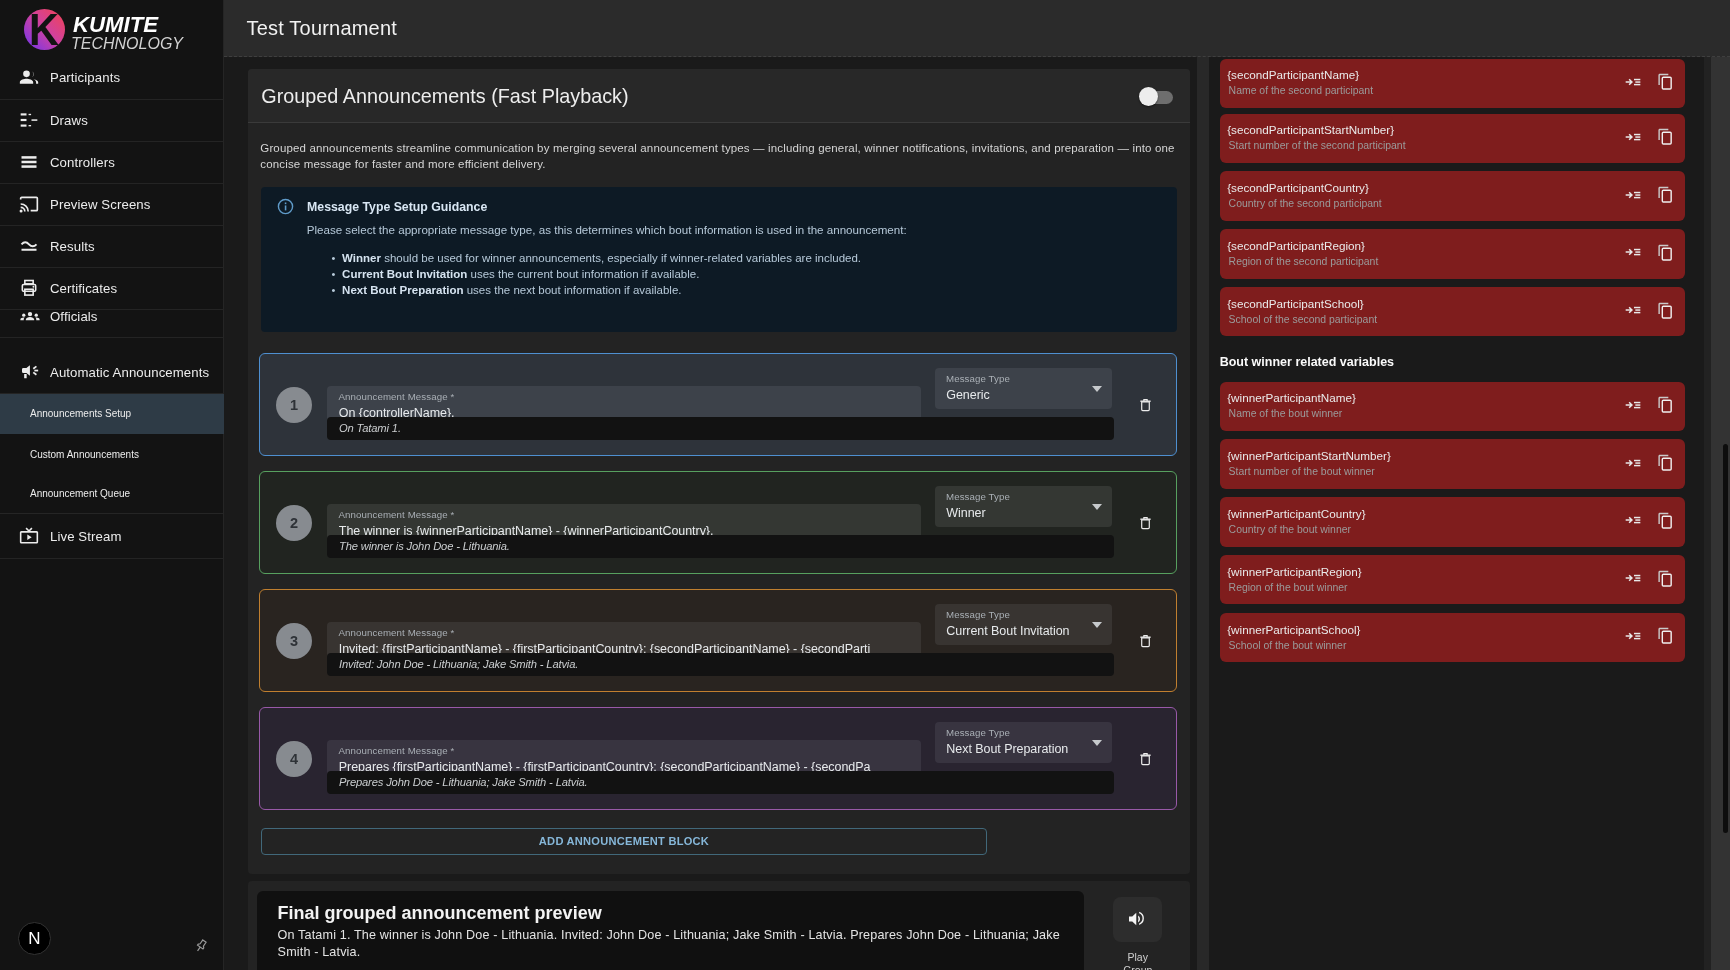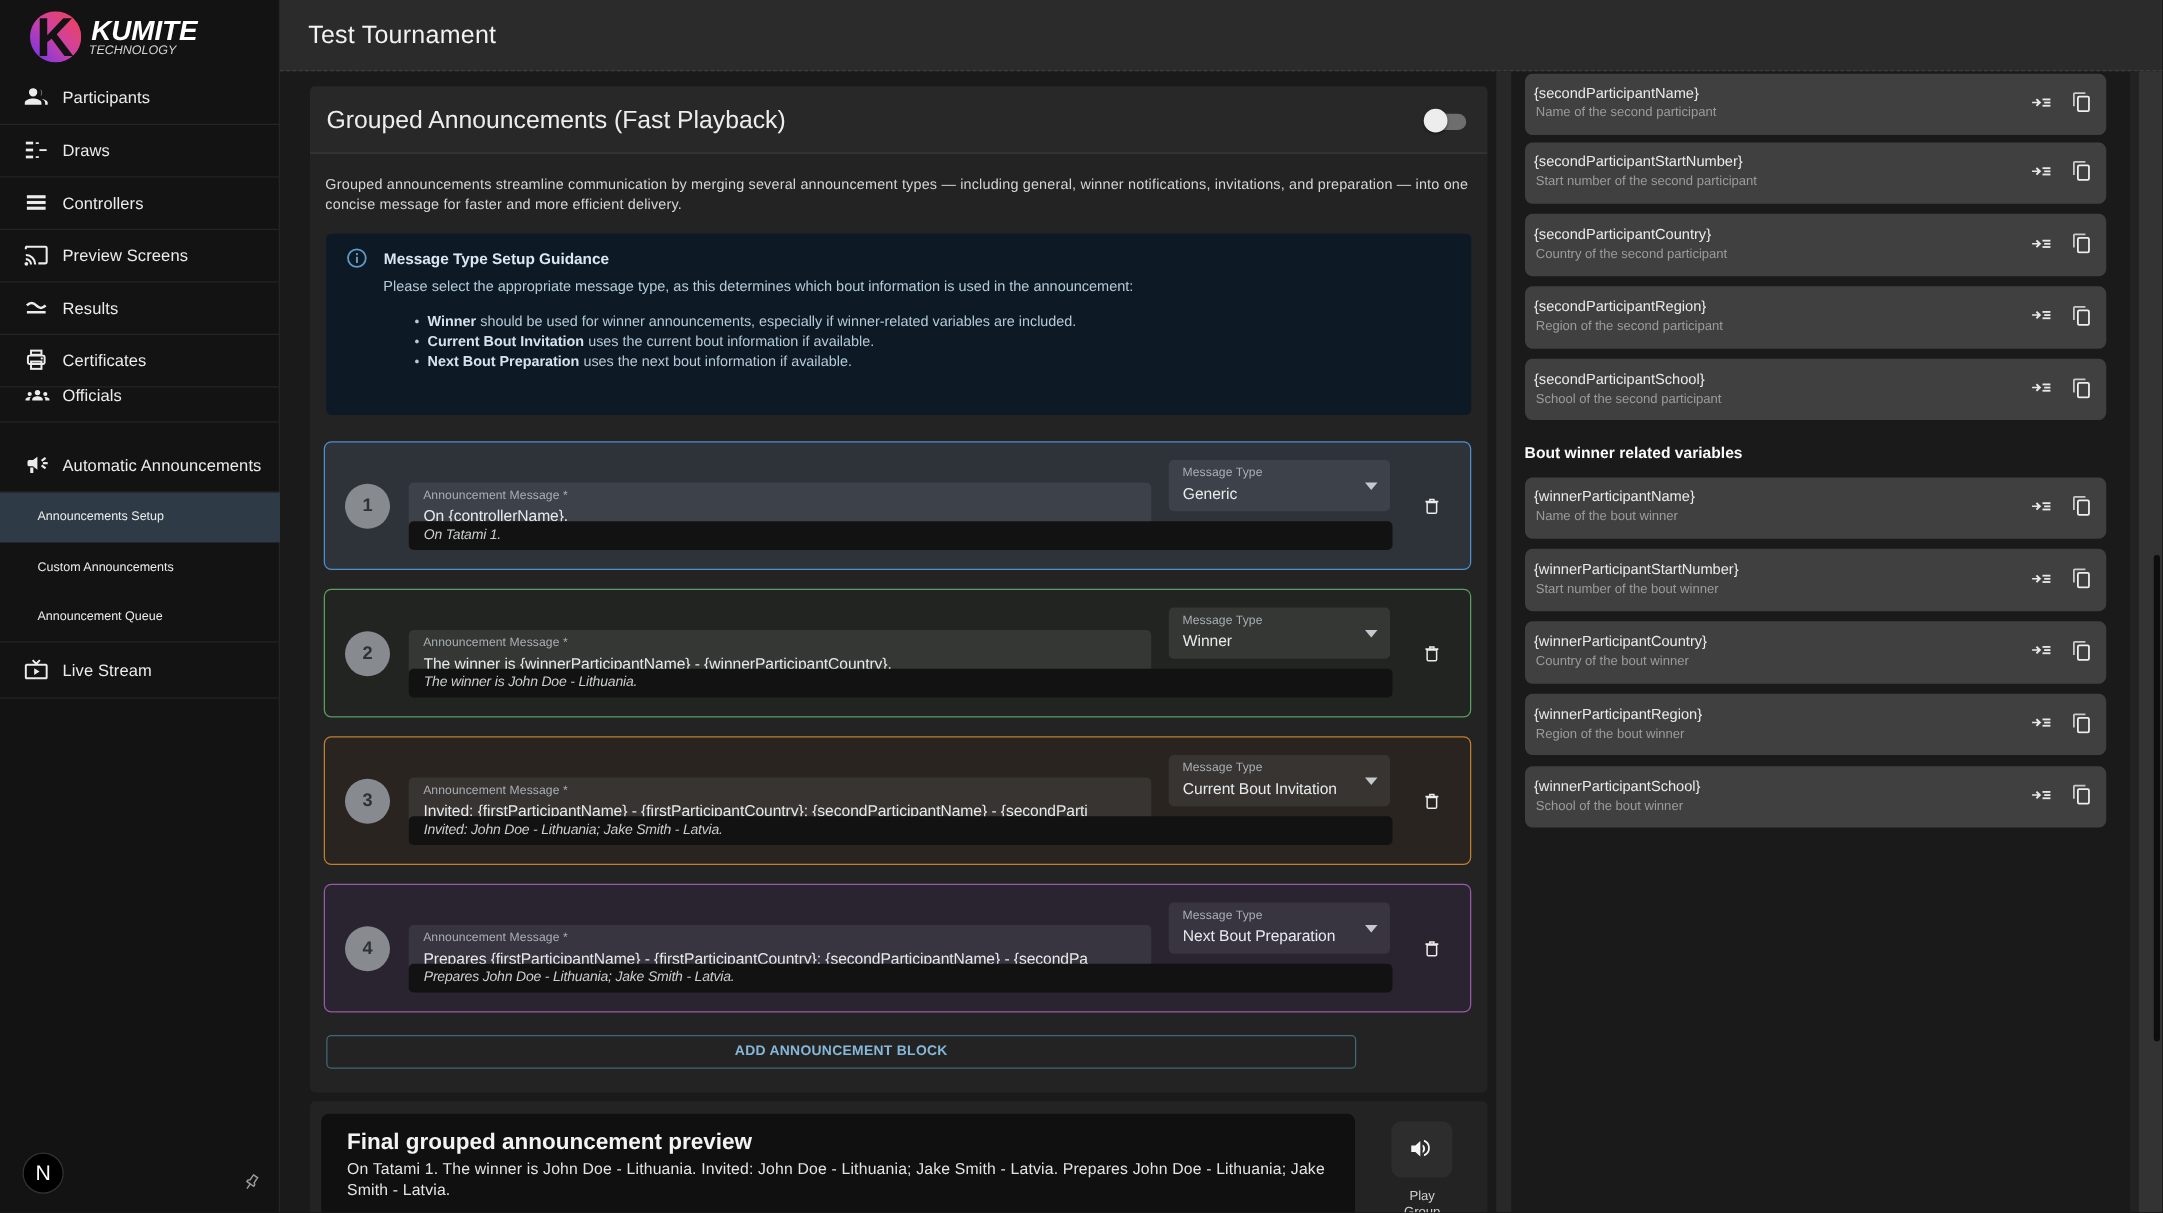--- a/index.html
+++ b/index.html
@@ -37,31 +37,31 @@
 .blk .inp { position:absolute; left:67px; top:32px; width:594px; height:41px; border-radius:4px; }
 .blk .lab { position:absolute; left:11.5px; top:5.1px; font-size:9.7px; line-height:11px; color:#a9afb5; letter-spacing:.1px; }
 .blk .val { position:absolute; left:11.8px; top:20.2px; font-size:12.5px; line-height:14px; letter-spacing:-0.05px; color:#e7eaec; white-space:nowrap; }
 .blk .inp .val { width:576px; overflow:hidden; }
 .blk .sel { position:absolute; left:674.5px; top:14.3px; width:177.5px; height:41px; border-radius:4px; }
 .blk .sel .car { position:absolute; right:10px; top:18px; width:0; height:0; border-left:5.5px solid transparent; border-right:5.5px solid transparent; border-top:6px solid #c6c9cc; }
 .blk .prev { position:absolute; left:67px; top:63.2px; width:786.5px; height:23.5px; background:#121212; border-radius:4px; }
 .blk .prev span { position:absolute; left:12px; top:5.8px; font-size:11.2px; line-height:13px; font-style:italic; letter-spacing:-0.15px; color:#cbced0; white-space:nowrap; }
 .blk .trash { position:absolute; left:879.3px; top:43.8px; width:13px; height:16px; }
 
-#addbtn { position:absolute; left:13px; top:759px; width:824px; height:26.5px; border:1px solid #41687a; border-radius:4px; text-align:center; font-size:11.1px; line-height:25px; font-weight:600; letter-spacing:.25px; color:#86b7d9; }
+#addbtn { position:absolute; left:13px; top:759px; width:726px; height:26.5px; border:1px solid #41687a; border-radius:4px; text-align:center; font-size:11.1px; line-height:25px; font-weight:600; letter-spacing:.25px; color:#86b7d9; }
 
 #cardB { left:248px; top:880.5px; width:942px; height:110px; background:#232323; border-radius:4px; }
 #cardB .box { position:absolute; left:8.6px; top:10px; width:827px; height:110px; background:#101010; border-radius:6px; }
 #cardB .bt { position:absolute; left:29.6px; top:24px; font-size:18px; line-height:16px; font-weight:700; color:#f3f3f3; }
 #cardB .btxt { position:absolute; left:29.6px; top:46.5px; width:790px; font-size:12.6px; letter-spacing:.15px; line-height:17px; color:#e4e4e4; }
 #playbtn { position:absolute; left:865.4px; top:16.7px; width:48.7px; height:44.9px; background:#2d2d2d; border-radius:8px; }
 #playbtn svg { position:absolute; left:15px; top:14px; }
 #playlab { position:absolute; left:865.4px; top:70.3px; width:48.7px; text-align:center; font-size:10.5px; line-height:13px; color:#cfcfcf; }
 
-.vcard { position:absolute; left:1220px; width:465px; height:49.6px; background:#404040; border-radius:6px;text-decoration:underline; }
+.vcard { position:absolute; left:1220px; width:465px; height:49.6px; background:#7f1d1d; border-radius:6px;text-decoration:underline; }
 .vcard .nm { position:absolute; left:7.2px; top:9.9px; font-size:11.7px; line-height:13px; color:#eaeaea; }
 .vcard .ds { position:absolute; left:8.6px; top:26.9px; font-size:10.45px; line-height:12px; color:#9b9b9b; }
 .vcard .ins { position:absolute; left:404.6px; top:15.3px; width:16px; height:16px; }
 .vcard .cpy { position:absolute; left:437px; top:14.8px; width:17px; height:17px; }
 #rphead { position:absolute; left:1219.7px; top:354.8px; font-size:12.5px; line-height:15px; font-weight:700; color:#fafafa; }
 
 #mscroll { left:1197px; top:57px; width:12px; height:913px; background:#282828; }
 #wtrack { left:1711px; top:57px; width:19px; height:913px; background:#333333; }
 #wthumb { left:1723px; top:444px; width:5px; height:389px; background:#0d0d0d; border-radius:2.5px; }
 #rptrack { left:1704px; top:57px; width:7px; height:913px; background:#222222; }
@@ -86,21 +86,21 @@
           <stop offset="0" stop-color="#f4434e"></stop>
               <stop offset="0.48" stop-color="#d0419f"></stop>
               <stop offset="1" stop-color="#6d34f2"></stop>
         </linearGradient>
           </defs>
         <circle cx="20.5" cy="20.5" r="20.5" fill="url(#lg)"></circle>
         <text x="20" y="36" font-family="Liberation Sans" font-size="44" font-weight="bold" fill="#131313" text-anchor="middle" textLength="30" lengthAdjust="spacingAndGlyphs">K</text>
       </svg>
     </div>
     <div style="position:absolute;left:73px;top:12px;font-size:22.2px;font-weight:700;font-style:italic;color:#fff;">KUMITE</div>
-    <div style="position:absolute;left:71px;top:34.5px;font-size:10px;font-style:italic;color:#d2d2d2;">TECHNOLOGY</div>
+    <div style="position:absolute;left:71px;top:34.5px;font-size:16px;font-style:italic;color:#d2d2d2;">TECHNOLOGY</div>
     <div class="navrow" style="top:57px;height:42.5px;">
         <div class="ic">
           <svg width="20" height="20" viewBox="0 0 24 24">
             <path fill="#ececec" d="M9 13c-2.67 0-8 1.34-8 4v2h16v-2c0-2.66-5.33-4-8-4zm0-2a4 4 0 1 0 0-8 4 4 0 0 0 0 8z"></path>
             <path fill="#ececec" d="M15.5 11.1a4 4 0 0 0 0-7.1 4.5 4.5 0 0 1 0 7.1zM17 13.2c1.9.8 3.5 2 3.5 3.8v2H23v-2c0-1.9-3.2-3.3-6-3.8z"></path>
           </svg>
         </div>
         <div class="txt">Participants</div>
       </div>
       <div class="navrow" style="top:141.5px;height:42.0px;">

